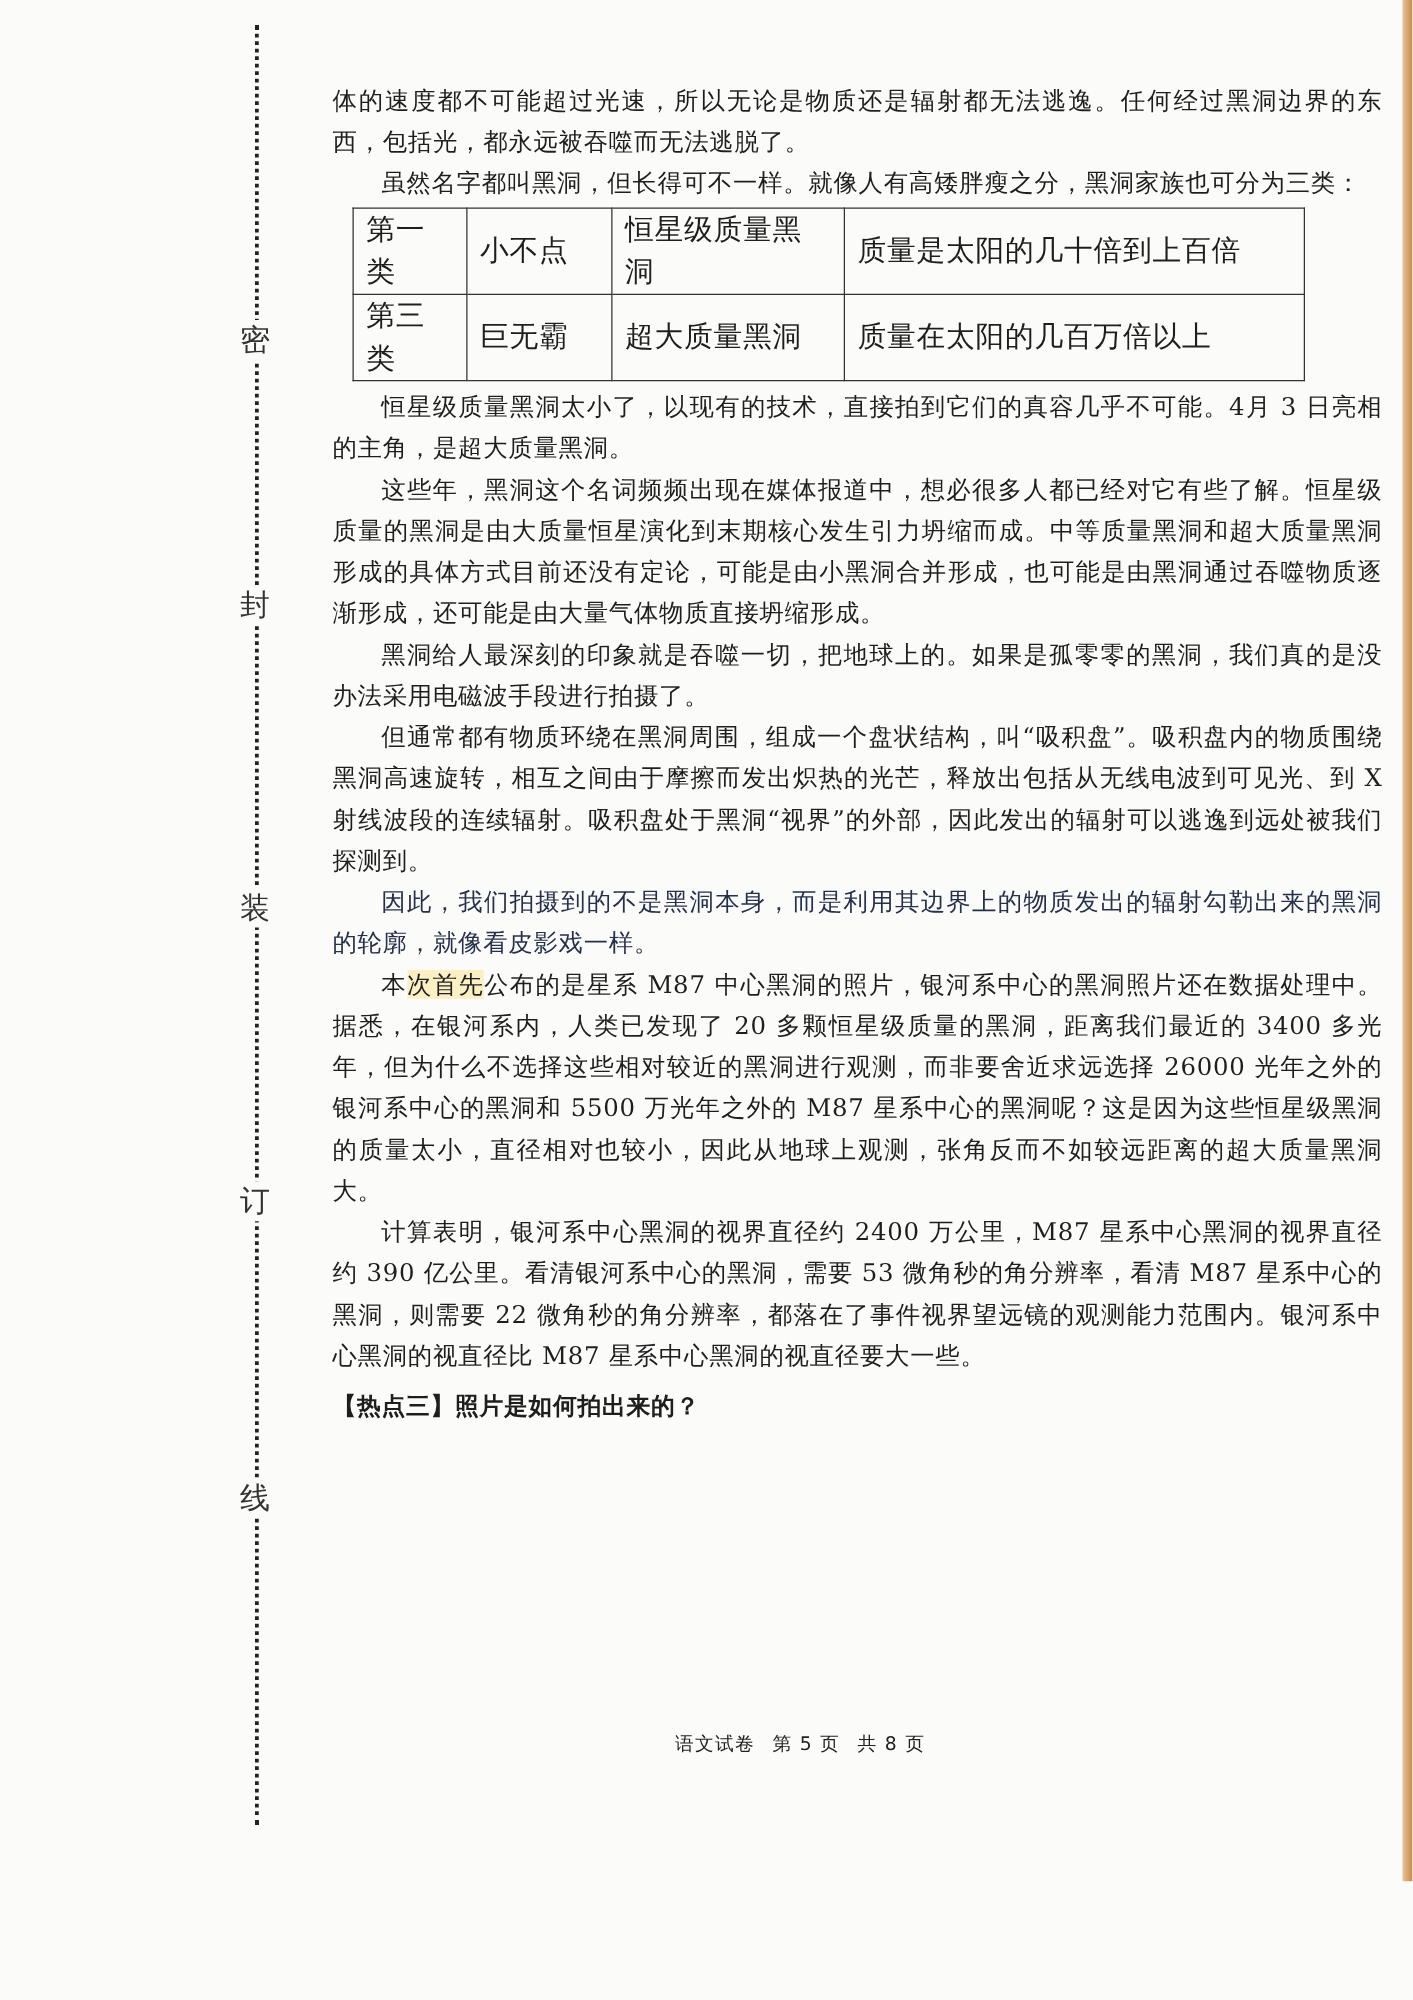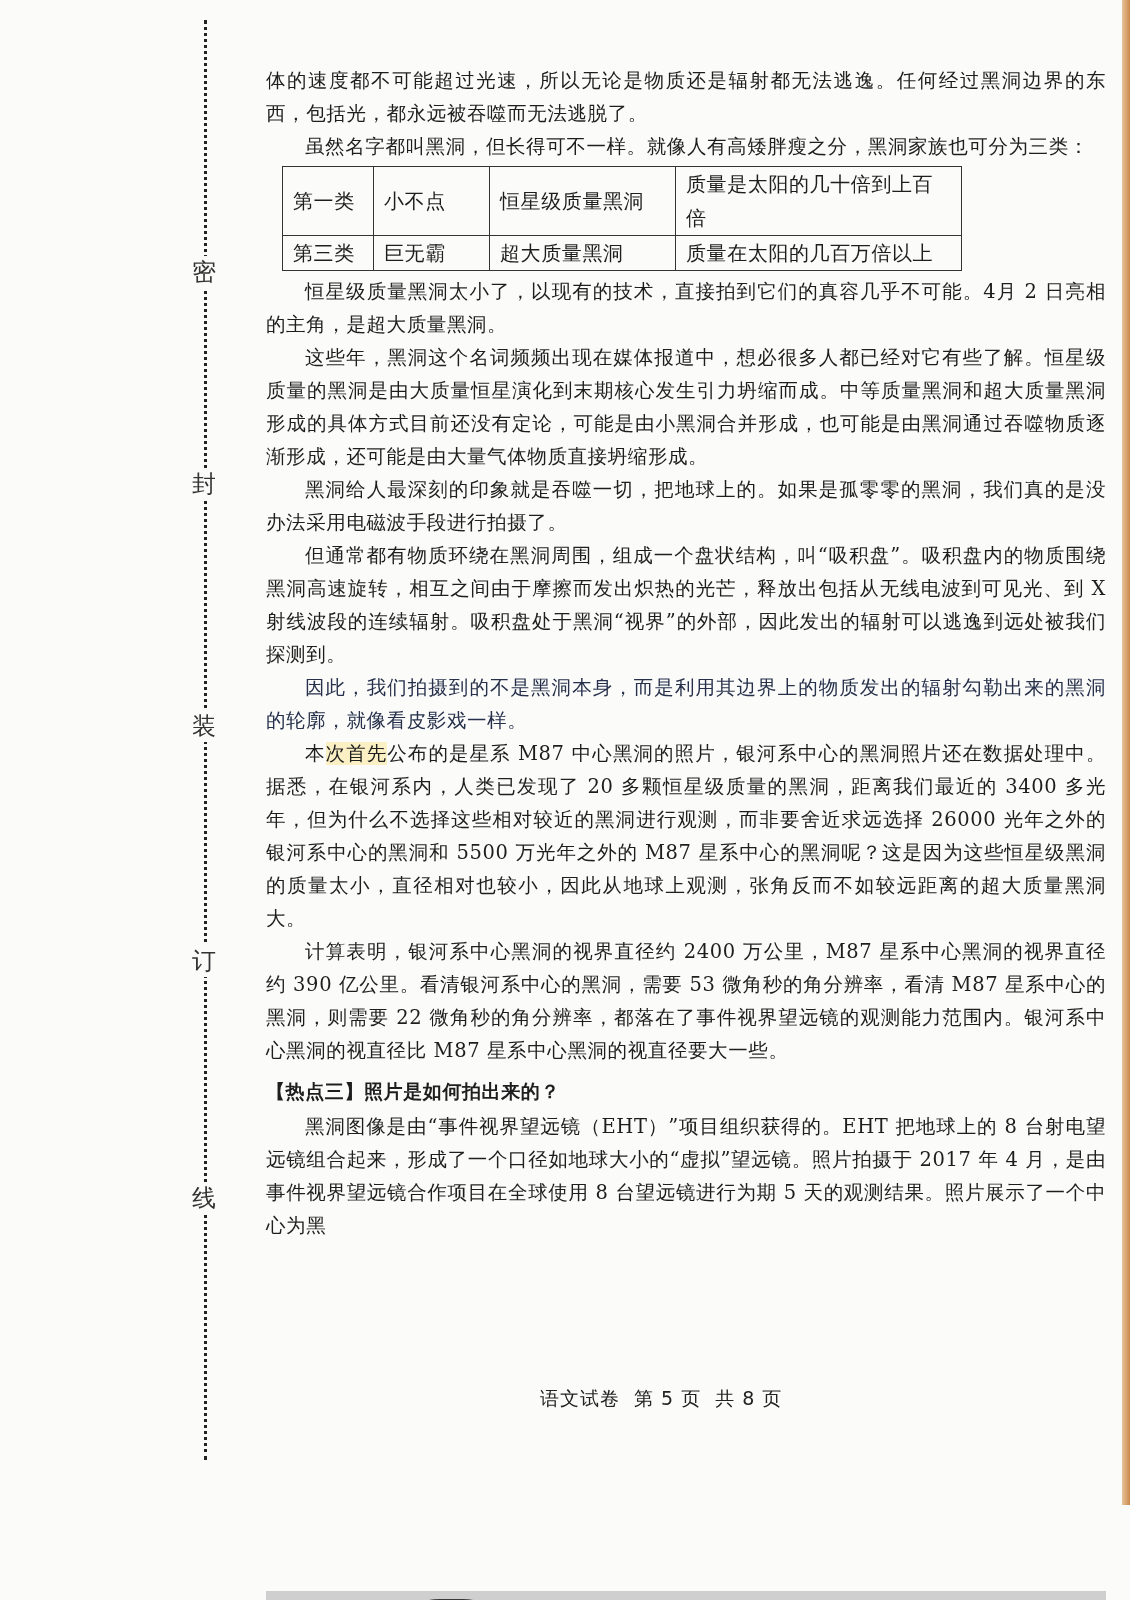--- a/index.html
+++ b/index.html
@@ -23,22 +23,22 @@
     position: absolute; left: -8px; width: 32px; text-align: center;
     font-size: 24px; background: #fbfbfa; line-height: 32px; color: #333;
   }
   .content {
     position: absolute; left: 266px; top: 64px; width: 840px;
     font-size: 19.5px; line-height: 33px; letter-spacing: 0.6px;
   }
   .content p { margin: 0; text-align: justify; }
   .indent { text-indent: 2em; }
   table.bh {
-    border-collapse: collapse; margin: 3px 0 4px 16px; width: 680px;
-    font-size: 20px;
+    border-collapse: collapse; margin: 3px 0 4px 16px; width: 762px;
+    font-size: 23px;
   }
   table.bh td {
     border: 1.5px solid #333; height: 34px; padding: 0 10px; line-height: 34px;
   }
   .hot {
     font-family: "DejaVu Sans", "Liberation Sans", sans-serif;
     font-weight: bold; font-size: 19px; margin: 8px 0 2px 0 !important;
   }
   .hl { background: rgba(250, 224, 130, 0.45); }
   .blueish { color: #26304a; }
@@ -53,21 +53,21 @@
     filter: grayscale(1);
   }
   .photo .wall { position: absolute; left: 0; top: 0; width: 100%; height: 55%; background: #cfcfcf; }
   .photo .person { position: absolute; left: 125px; top: 8px; width: 120px; height: 110px; background: #3a3a3a; border-radius: 40% 40% 10% 10%; }
   .photo .face { position: absolute; left: 165px; top: 18px; width: 26px; height: 34px; background: #d9d9d9; border-radius: 50%; }
   .photo .arm { position: absolute; left: 40px; top: 58px; width: 110px; height: 14px; background: #3a3a3a; transform: rotate(-4deg); }
   .photo .box { position: absolute; width: 46px; height: 70px; background: repeating-linear-gradient(0deg, #444 0 3px, #888 3px 7px); border-top: 10px solid #eee; }
   .footer {
     position: absolute; left: 540px; top: 1386px;
     font-family: "DejaVu Sans", "Liberation Sans", sans-serif;
-    font-size: 19px; letter-spacing: 1px; color: #222;
+    font-size: 15px; letter-spacing: 1px; color: #222;
   }
   .footer span { margin-right: 14px; }
 </style>
 </head>
 <body>
 
 <div class="page-edge"></div>
 
 <div class="binding">
   <div class="dots" style="top:0;height:1440px;"></div>
@@ -92,34 +92,33 @@
     </tr>
     <tr>
       <td>第三类</td>
       <td>巨无霸</td>
       <td>超大质量黑洞</td>
       <td>质量在太阳的几百万倍以上</td>
     </tr>
   </tbody>
     </table>
 
-  <p class="indent">恒星级质量黑洞太小了，以现有的技术，直接拍到它们的真容几乎不可能。4月 2 日亮相的主角，是超大质量黑洞。</p>
+  <p class="indent">恒星级质量黑洞太小了，以现有的技术，直接拍到它们的真容几乎不可能。4月 3 日亮相的主角，是超大质量黑洞。</p>
 
   <p class="indent">这些年，黑洞这个名词频频出现在媒体报道中，想必很多人都已经对它有些了解。恒星级质量的黑洞是由大质量恒星演化到末期核心发生引力坍缩而成。中等质量黑洞和超大质量黑洞形成的具体方式目前还没有定论，可能是由小黑洞合并形成，也可能是由黑洞通过吞噬物质逐渐形成，还可能是由大量气体物质直接坍缩形成。</p>
   <p class="indent">黑洞给人最深刻的印象就是吞噬一切，把地球上的。如果是孤零零的黑洞，我们真的是没办法采用电磁波手段进行拍摄了。</p>
   <p class="indent">但通常都有物质环绕在黑洞周围，组成一个盘状结构，叫“吸积盘”。吸积盘内的物质围绕黑洞高速旋转，相互之间由于摩擦而发出炽热的光芒，释放出包括从无线电波到可见光、到 X 射线波段的连续辐射。吸积盘处于黑洞“视界”的外部，因此发出的辐射可以逃逸到远处被我们探测到。</p>
   <p class="indent blueish">因此，我们拍摄到的不是黑洞本身，而是利用其边界上的物质发出的辐射勾勒出来的黑洞的轮廓，就像看皮影戏一样。</p>
 
   <p class="indent"><span>本</span><span class="hl">次首先</span><span>公布的是星系 M87 中心黑洞的照片，银河系中心的黑洞照片还在数据处理中。据悉，在银河系内，人类已发现了 20 多颗恒星级质量的黑洞，距离我们最近的 3400 多光年，但为什么不选择这些相对较近的黑洞进行观测，而非要舍近求远选择 26000 光年之外的银河系中心的黑洞和 5500 万光年之外的 M87 星系中心的黑洞呢？这是因为这些恒星级黑洞的质量太小，直径相对也较小，因此从地球上观测，张角反而不如较远距离的超大质量黑洞大。</span></p>
   <p class="indent">计算表明，银河系中心黑洞的视界直径约 2400 万公里，M87 星系中心黑洞的视界直径约 390 亿公里。看清银河系中心的黑洞，需要 53 微角秒的角分辨率，看清 M87 星系中心的黑洞，则需要 22 微角秒的角分辨率，都落在了事件视界望远镜的观测能力范围内。银河系中心黑洞的视直径比 M87 星系中心黑洞的视直径要大一些。</p>
 
   <div class="photo-block">
     <div class="photo-text">
       <p class="hot">【热点三】照片是如何拍出来的？</p>
-      <p class="indent">黑洞图像是由“事件视界望远镜（EHT）”项目组织获得的。EHT 把地球上的 8 台射电望远镜组合起来，形成了一个口径如地球大小的“虚拟”望远镜。照片拍摄于 2017 年 4 月，是由事件视界望远镜合作项目在全球使用 8 台望远镜进行为期 5 天的观测结果。照片展示了一个中心为黑</p>
     </div>
     <div class="photo" title="woman-with-hard-drives-photo">
       <div class="wall"></div>
       <div class="person"></div>
       <div class="face"></div>
       <div class="arm"></div>
       <div class="box" style="left:12px;top:110px;"></div>
       <div class="box" style="left:62px;top:118px;"></div>
       <div class="box" style="left:112px;top:98px;"></div>
       <div class="box" style="left:160px;top:104px;"></div>

